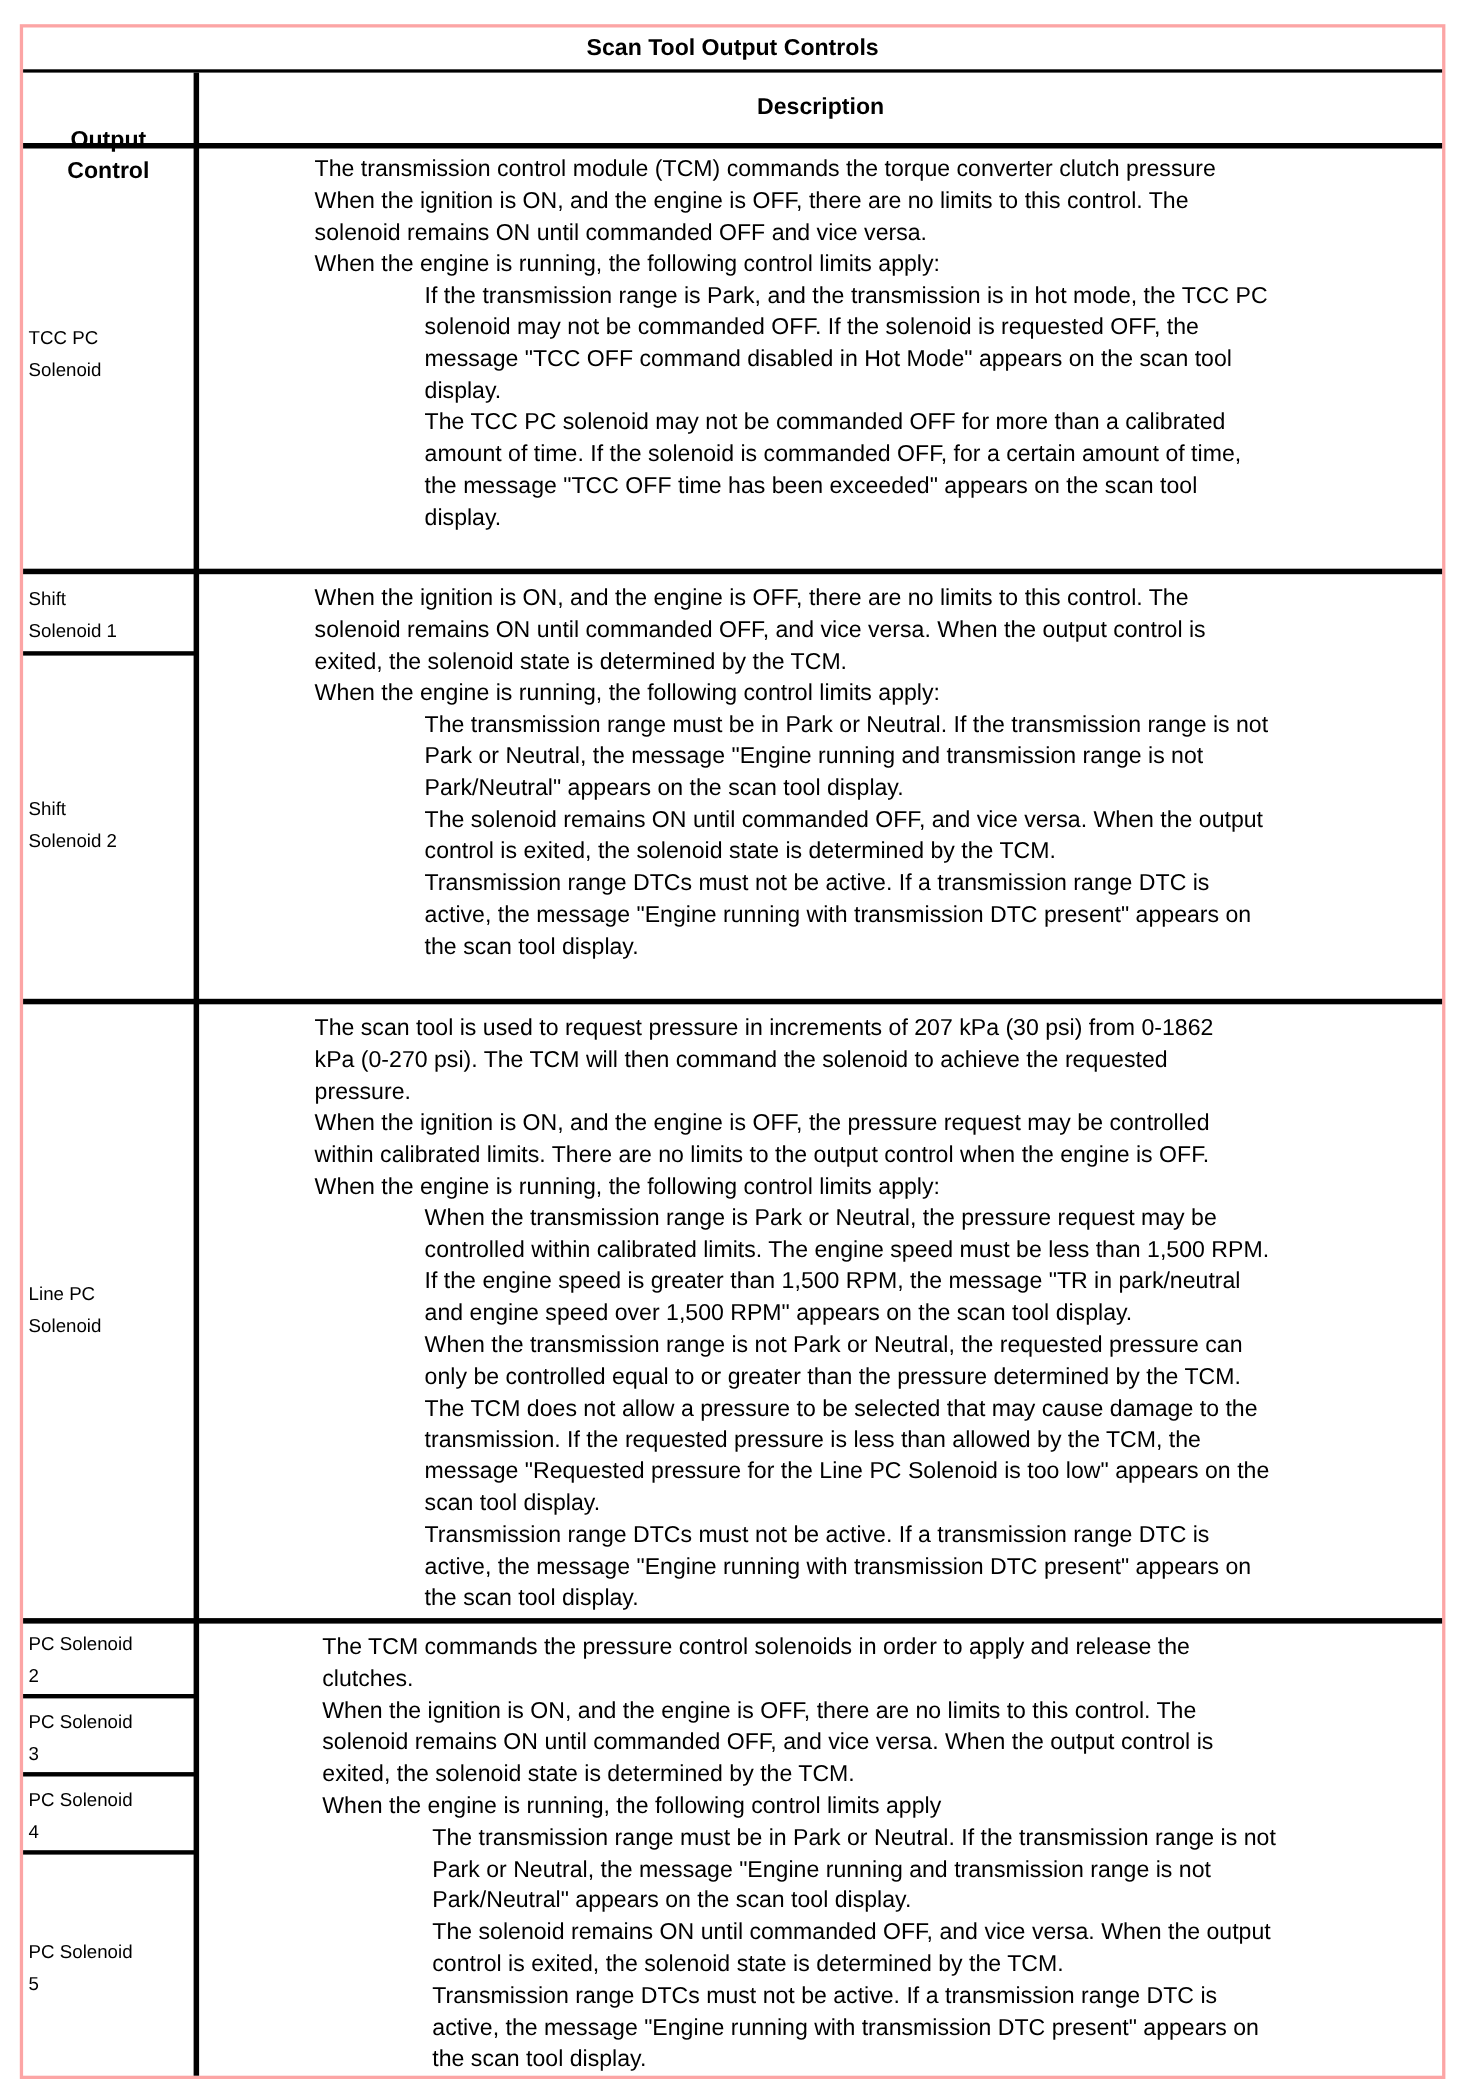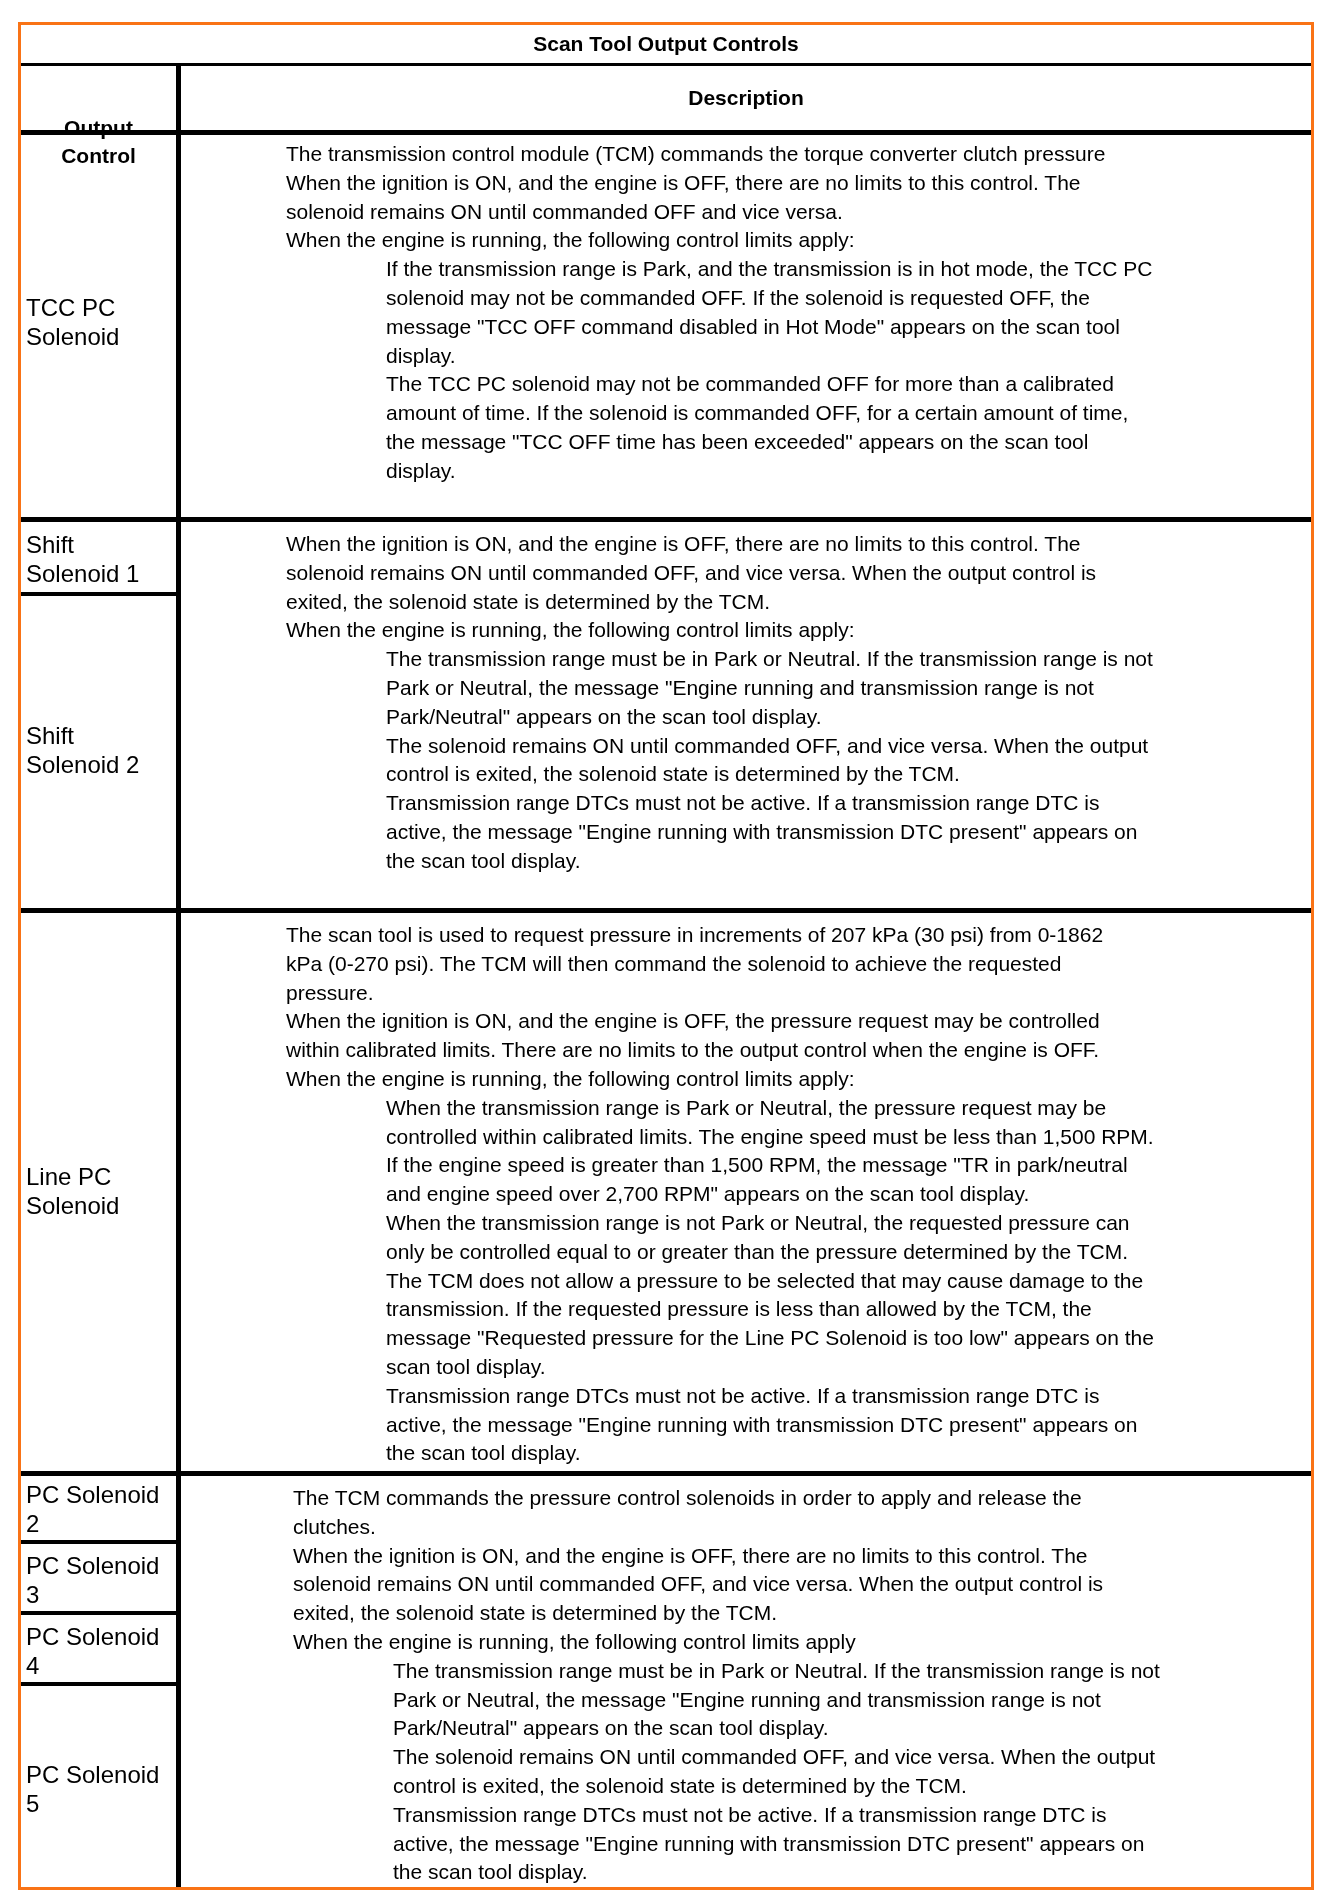--- a/index.html
+++ b/index.html
@@ -1,25 +1,25 @@
 <!DOCTYPE html>
 <html><head>
 <meta charset="utf-8">
 <style>
   html, body { margin: 0; padding: 0; background: #ffffff; }
   body { width: 1344px; height: 1904px; position: relative; overflow: hidden;
          font-family: "Liberation Sans", "DejaVu Sans", sans-serif; color: #000; }
   .tbl { position: absolute; left: 18px; top: 22px; width: 1296px; height: 1868px;
-         border: 3px solid #f97316; box-sizing: border-box; }
+         border: 3px solid #fca5a5; box-sizing: border-box; }
   .hline { position: absolute; left: 0; right: 0; background: #000; }
   .vline { position: absolute; top: 0; bottom: 0; background: #000; }
   .cell { position: absolute; box-sizing: border-box; }
   .title { font-weight: bold; font-size: 21px; text-align: center; }
   .hdr { font-weight: bold; font-size: 21px; text-align: center; line-height: 28px; }
-  .label { font-size: 24px; line-height: 29px; padding-left: 5px; }
+  .label { font-size: 17px; line-height: 29px; padding-left: 5px; }
   .desc { font-size: 21px; line-height: 28.8px; white-space: nowrap; }
   .desc p { margin: 0; }
   .desc .ind { padding-left: 100px; }
 </style>
 </head>
 <body>
 
 <div class="tbl">
 
   <div class="hline" style="top:38px;height:3px;"></div>
@@ -92,21 +92,21 @@
   <div class="cell desc" style="left:265px;top:896px;">
     <p>The scan tool is used to request pressure in increments of 207 kPa (30 psi) from 0-1862</p>
     <p>kPa (0-270 psi). The TCM will then command the solenoid to achieve the requested</p>
     <p>pressure.</p>
     <p>When the ignition is ON, and the engine is OFF, the pressure request may be controlled</p>
     <p>within calibrated limits. There are no limits to the output control when the engine is OFF.</p>
     <p>When the engine is running, the following control limits apply:</p>
     <p class="ind">When the transmission range is Park or Neutral, the pressure request may be</p>
     <p class="ind">controlled within calibrated limits. The engine speed must be less than 1,500 RPM.</p>
     <p class="ind">If the engine speed is greater than 1,500 RPM, the message "TR in park/neutral</p>
-    <p class="ind">and engine speed over 2,700 RPM" appears on the scan tool display.</p>
+    <p class="ind">and engine speed over 1,500 RPM" appears on the scan tool display.</p>
     <p class="ind">When the transmission range is not Park or Neutral, the requested pressure can</p>
     <p class="ind">only be controlled equal to or greater than the pressure determined by the TCM.</p>
     <p class="ind">The TCM does not allow a pressure to be selected that may cause damage to the</p>
     <p class="ind">transmission. If the requested pressure is less than allowed by the TCM, the</p>
     <p class="ind">message "Requested pressure for the Line PC Solenoid is too low" appears on the</p>
     <p class="ind">scan tool display.</p>
     <p class="ind">Transmission range DTCs must not be active. If a transmission range DTC is</p>
     <p class="ind">active, the message "Engine running with transmission DTC present" appears on</p>
     <p class="ind">the scan tool display.</p>
   </div>

